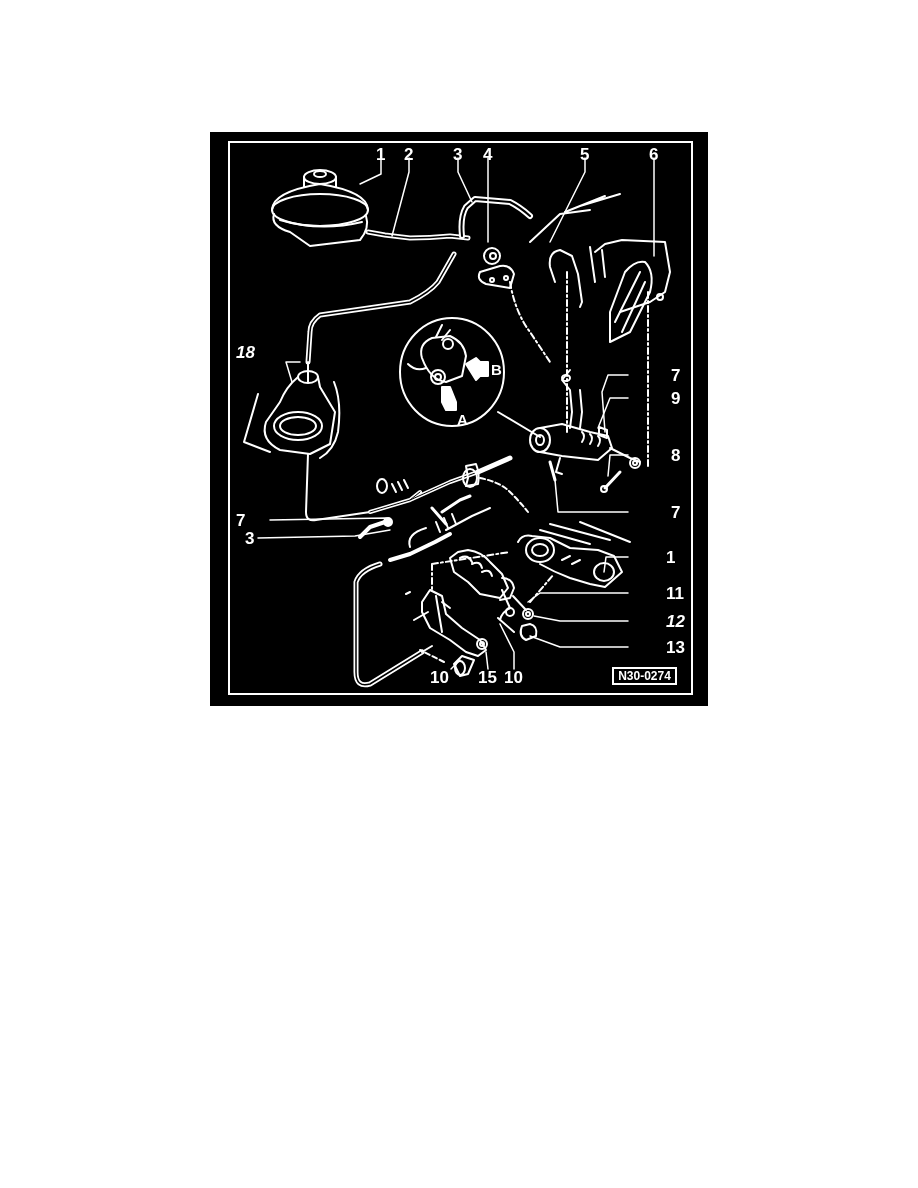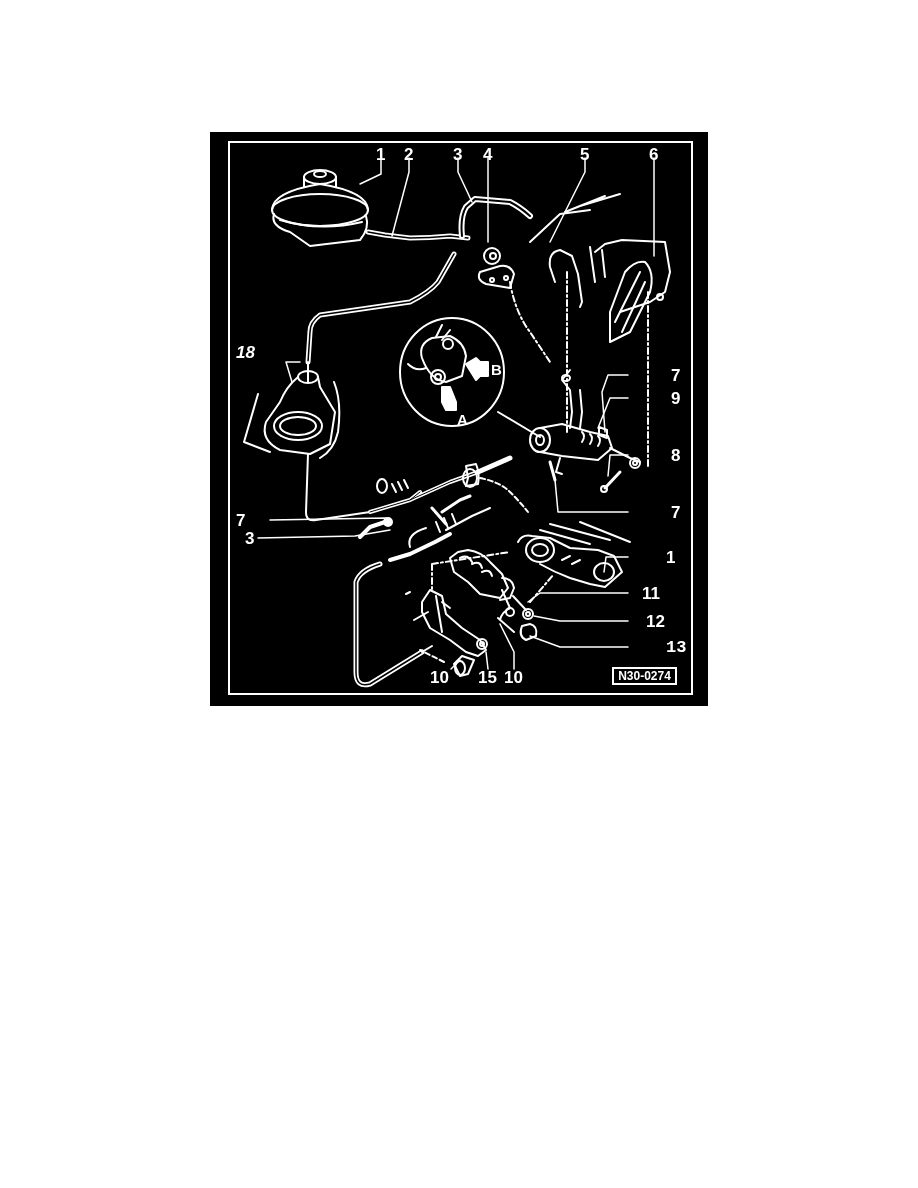--- a/index.html
+++ b/index.html
@@ -180,23 +180,23 @@
   <span class="callout" style="left:370px; top:14px;">5</span>
   <span class="callout" style="left:439px; top:14px;">6</span>
   <span class="callout" style="left:461px; top:235px;">7</span>
   <span class="callout" style="left:461px; top:258px;">9</span>
   <span class="callout" style="left:461px; top:315px;">8</span>
   <span class="callout" style="left:461px; top:372px;">7</span>
   <span class="callout" style="left:26px; top:212px;font-style:italic;">18</span>
   <span class="callout" style="left:26px; top:380px;">7</span>
   <span class="callout" style="left:35px; top:398px;">3</span>
   <span class="callout" style="left:456px; top:417px;">1</span>
-  <span class="callout" style="left:432px; top:453px;text-align:right;">11</span>
-  <span class="callout" style="left:436px; top:481px;">12</span>
-  <span class="callout" style="left:456px; top:507px;font-family:Liberation Mono, monospace;">13</span>
+  <span class="callout" style="left:456px; top:453px;text-align:right;">11</span>
+  <span class="callout" style="left:456px; top:481px;font-style:italic;">12</span>
+  <span class="callout" style="left:456px; top:507px;">13</span>
   <span class="callout" style="left:220px; top:537px;">10</span>
   <span class="callout" style="left:268px; top:537px;">15</span>
   <span class="callout" style="left:294px; top:537px;">10</span>
 
   <span class="callout" style="left:281px; top:229px; font-size:15px;">B</span>
   <span class="callout" style="left:247px; top:279px; font-size:15px;">A</span>
 
   <div class="code">N30-0274</div>
 </div>
 

